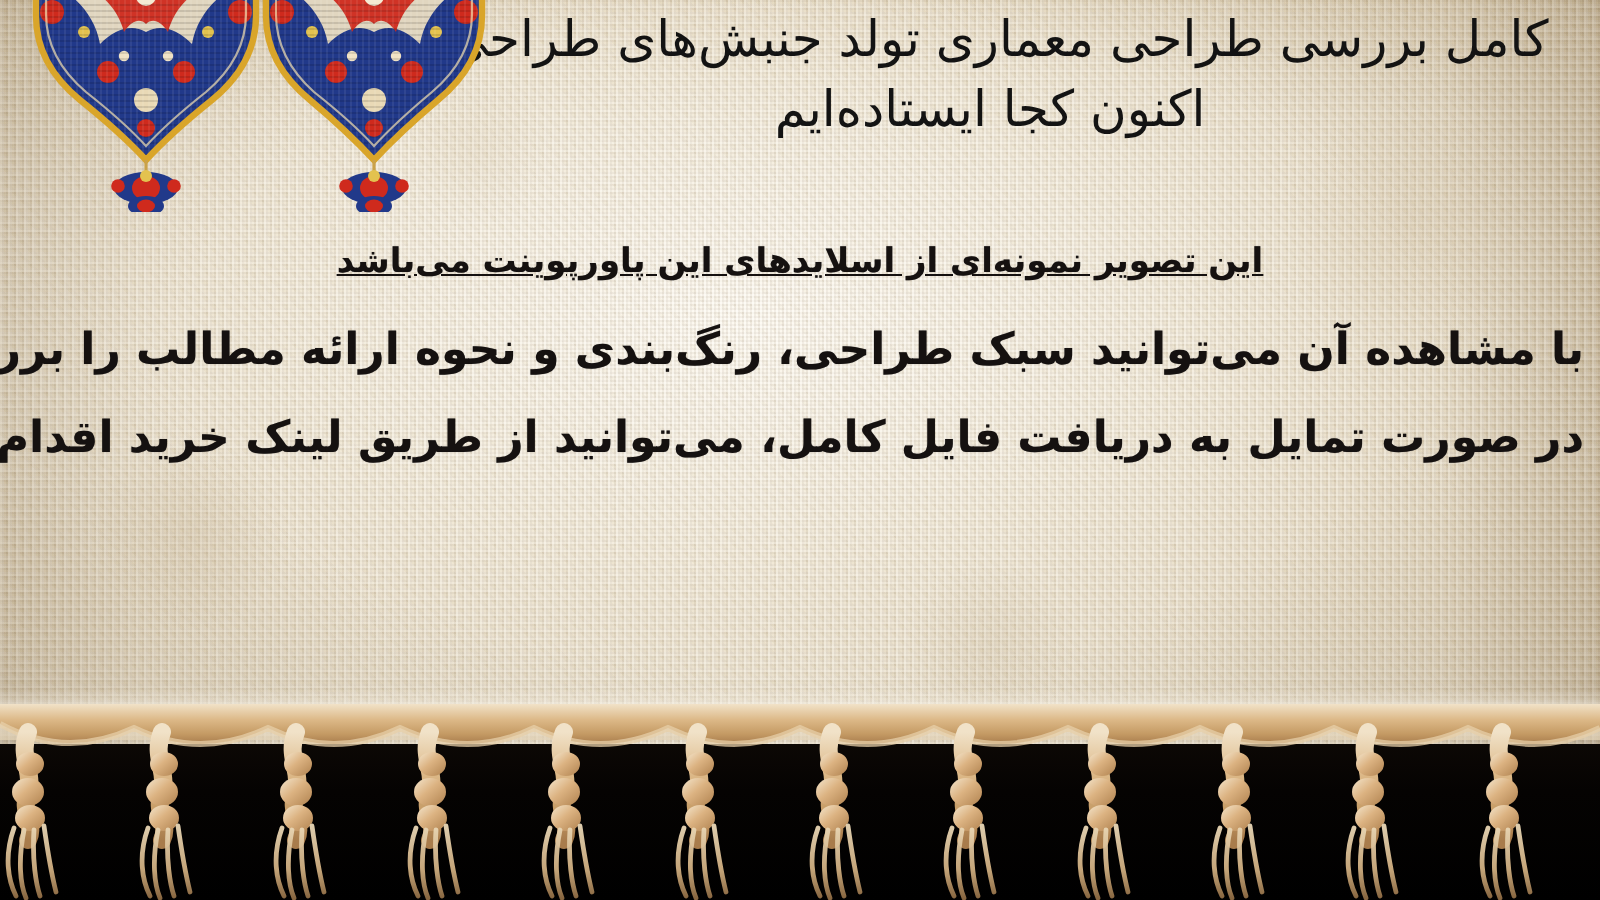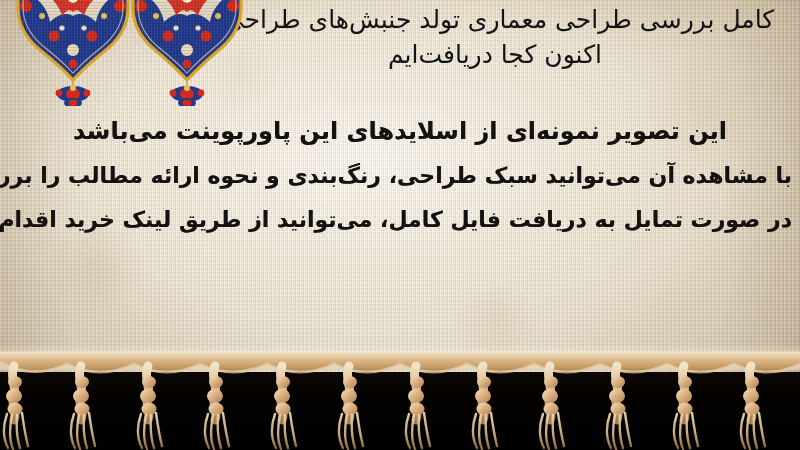--- a/index.html
+++ b/index.html
@@ -116,21 +116,21 @@
     left: 8px;
     z-index: 6;
     text-align: center;
   }
   .body-line {
     color: #151110;
     font-weight: 700;
     white-space: nowrap;
     text-shadow: 0 0 0.4px rgba(0,0,0,0.45);
   }
-  .body-line.l1 { font-size: 24px; line-height: 46px; }
+  .body-line.l1 { font-size: 17px; line-height: 46px; text-decoration: underline; }
   .body-line.l2 { font-size: 22px; line-height: 44px; }
   .body-line.l3 { font-size: 22px; line-height: 44px; }
 
   
   .ornament {
     position: absolute;
     top: -46px;
     z-index: 7;
   }
   .ornament.o1 { left: 14px; }
@@ -301,21 +301,21 @@
         <circle cx="71" cy="139" r="3.4" fill="#cf2a1d"></circle>
         <circle cx="57" cy="134" r="3" fill="#e3c24f"></circle>
         <ellipse cx="57" cy="149" rx="9" ry="5" fill="#21398a"></ellipse>
         <ellipse cx="57" cy="149" rx="4.5" ry="3.2" fill="#cf2a1d"></ellipse>
       </g>
     </svg>
   </div>
 
   <div class="title-block">
     <div class="title-line">کامل بررسی طراحی معماری تولد جنبش‌های طراحی؛</div>
-    <div class="title-line">اکنون کجا دریافت‌ایم</div>
+    <div class="title-line">اکنون کجا ایستاده‌ایم</div>
   </div>
 
   <div class="body-block">
     <div class="body-line l1">این تصویر نمونه‌ای از اسلایدهای این پاورپوینت می‌باشد</div>
     <div class="body-line l2">با مشاهده آن می‌توانید سبک طراحی، رنگ‌بندی و نحوه ارائه مطالب را بررسی نمایید</div>
     <div class="body-line l3">در صورت تمایل به دریافت فایل کامل، می‌توانید از طریق لینک خرید اقدام فرمایید</div>
   </div>
 
   <div class="seam-shadow"></div>
 

